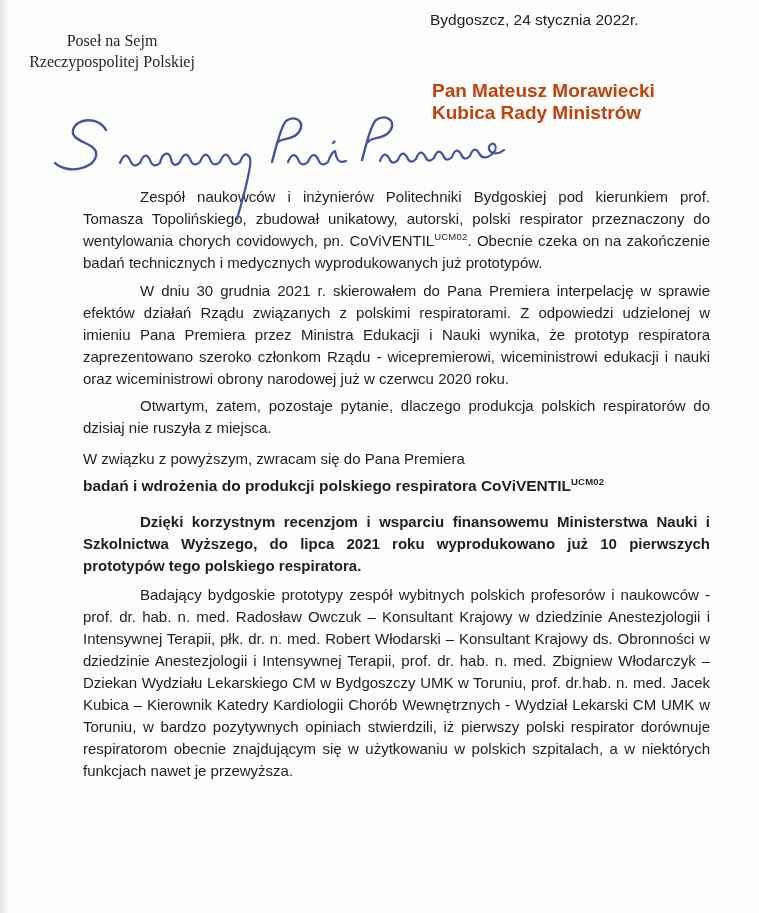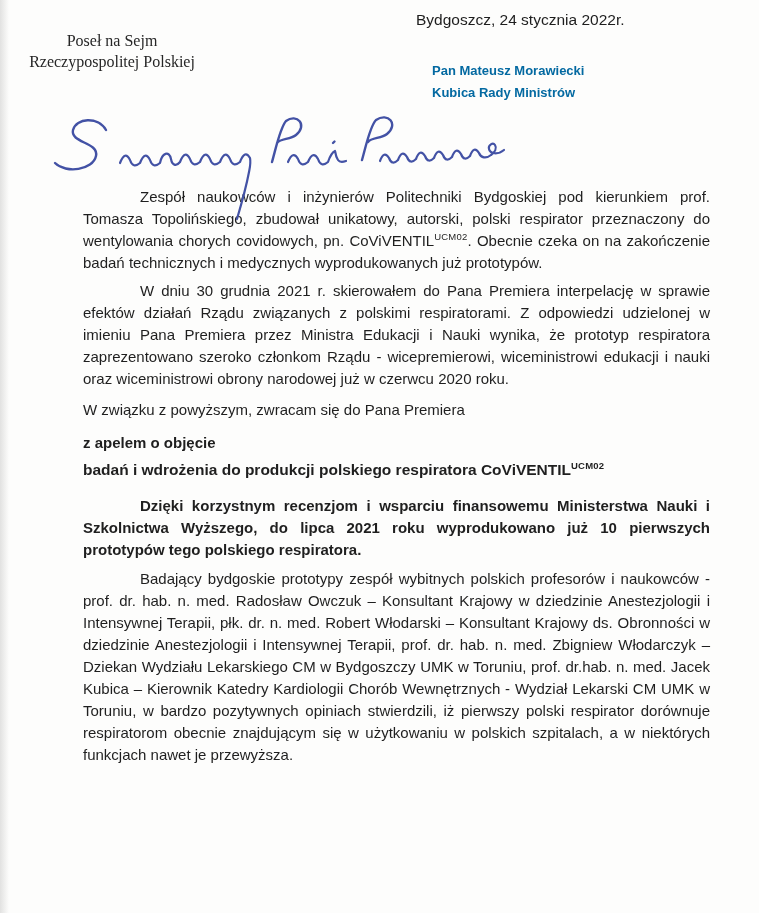--- a/index.html
+++ b/index.html
@@ -18,26 +18,26 @@
     content:"";position:absolute;left:0;top:0;bottom:0;width:9px;
     background:linear-gradient(90deg, rgba(60,60,60,0.14), rgba(60,60,60,0));
     pointer-events:none;
   }
   .sender{
     position:absolute;left:16px;top:30px;width:192px;
     font-family:"Liberation Serif", serif;
     font-size:16px;line-height:21px;text-align:center;color:#262626;
   }
   .dateline{
-    position:absolute;left:416px;top:11px;
+    position:absolute;left:430px;top:11px;
     font-size:15.5px;color:#1e1e1e;
   }
   .recipient{
-    position:absolute;left:432px;top:60px;
-    font-size:13px;font-weight:bold;line-height:22px;color:#0369a1;
+    position:absolute;left:432px;top:80px;
+    font-size:19px;font-weight:bold;line-height:22px;color:#c2410c;
   }
   .handwriting{
     position:absolute;left:50px;top:116px;width:500px;height:108px;
     z-index:3;
   }
   .handwriting path{fill:none;stroke-linecap:round;stroke-linejoin:round;}
   .sr{
     position:absolute;width:1px;height:1px;overflow:hidden;
     clip:rect(0 0 0 0);white-space:nowrap;
   }
@@ -93,24 +93,24 @@
   </svg>
   <span class="sr">Szanowny Panie Premierze</span>
 
   <div class="body-text">
 
     <p class="p1"><span>Zespół naukowców i inżynierów Politechniki Bydgoskiej pod kierunkiem prof. Tomasza Topolińskiego, zbudował unikatowy, autorski, polski respirator przeznaczony do wentylowania chorych covidowych, pn. CoViVENTIL</span><sup class="sscript">UCM02</sup><span>. Obecnie czeka on na zakończenie badań technicznych i medycznych wyprodukowanych już prototypów.</span></p>
 
 
     <p class="p3">W dniu 30 grudnia 2021 r. skierowałem do Pana Premiera interpelację w sprawie efektów działań Rządu związanych z polskimi respiratorami. Z odpowiedzi udzielonej w imieniu Pana Premiera przez Ministra Edukacji i Nauki wynika, że prototyp respiratora zaprezentowano szeroko członkom Rządu - wicepremierowi, wiceministrowi edukacji i nauki oraz wiceministrowi obrony narodowej już w czerwcu 2020 roku.</p>
 
+    <p class="p4">Otwartym, zatem, pozostaje pytanie, dlaczego produkcja polskich respiratorów do dzisiaj nie ruszyła z miejsca.</p>
 
     <p class="centered appeal-intro">W związku z powyższym, zwracam się do Pana Premiera</p>
 
-    <p class="centered appeal-line1">z apelem o objęcie</p>
 
 
     <p class="centered appeal-line3"><span>badań i wdrożenia do produkcji polskiego respiratora CoViVENTIL</span><sup class="sscript">UCM02</sup></p>
 
     <p class="p5">Dzięki korzystnym recenzjom i wsparciu finansowemu Ministerstwa Nauki i Szkolnictwa Wyższego, do lipca 2021 roku wyprodukowano już 10 pierwszych prototypów tego polskiego respiratora.</p>
 
     <p class="p6">Badający bydgoskie prototypy zespół wybitnych polskich profesorów i naukowców - prof. dr. hab. n. med. Radosław Owczuk – Konsultant Krajowy w dziedzinie Anestezjologii i Intensywnej Terapii, płk. dr. n. med. Robert Włodarski – Konsultant Krajowy ds. Obronności w dziedzinie Anestezjologii i Intensywnej Terapii, prof. dr. hab. n. med. Zbigniew Włodarczyk – Dziekan Wydziału Lekarskiego CM w Bydgoszczy UMK w Toruniu, prof. dr.hab. n. med. Jacek Kubica – Kierownik Katedry Kardiologii Chorób Wewnętrznych - Wydział Lekarski CM UMK w Toruniu, w bardzo pozytywnych opiniach stwierdzili, iż pierwszy polski respirator dorównuje respiratorom obecnie znajdującym się w użytkowaniu w polskich szpitalach, a w niektórych funkcjach nawet je przewyższa.</p>
 
   </div>
 </div>

